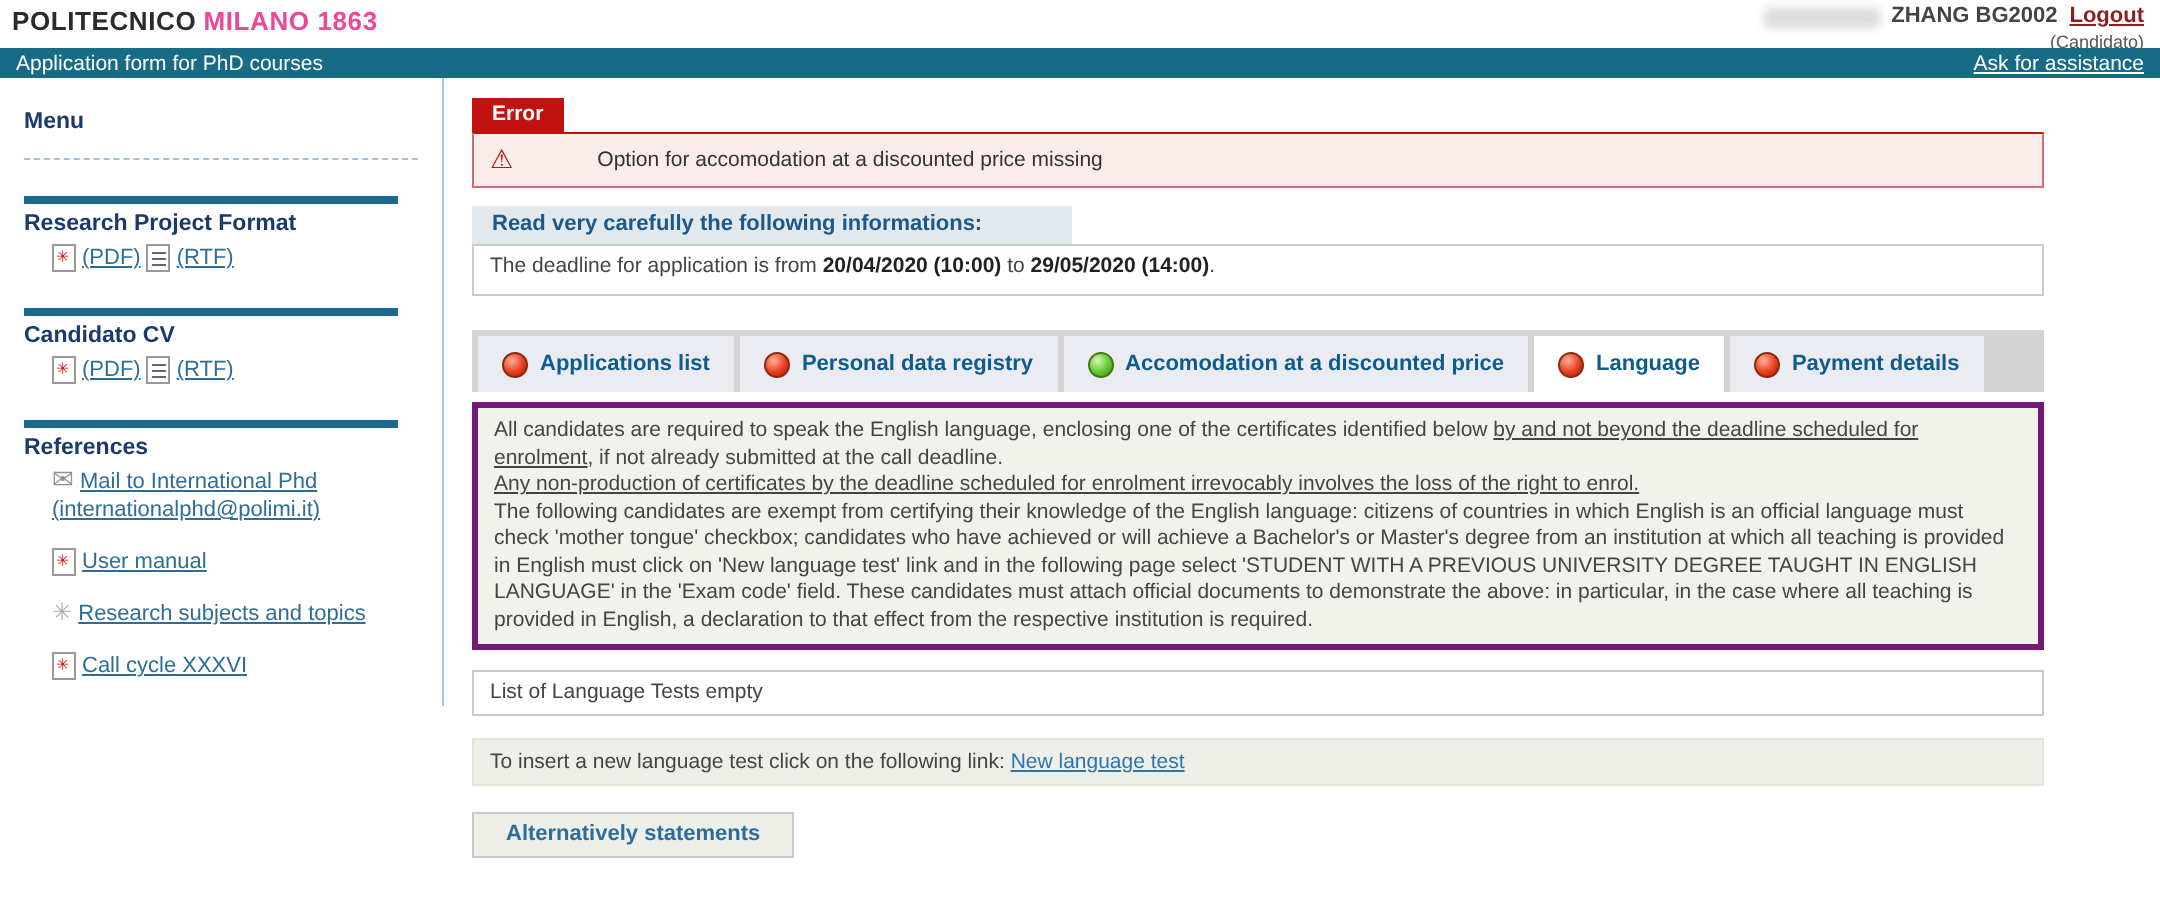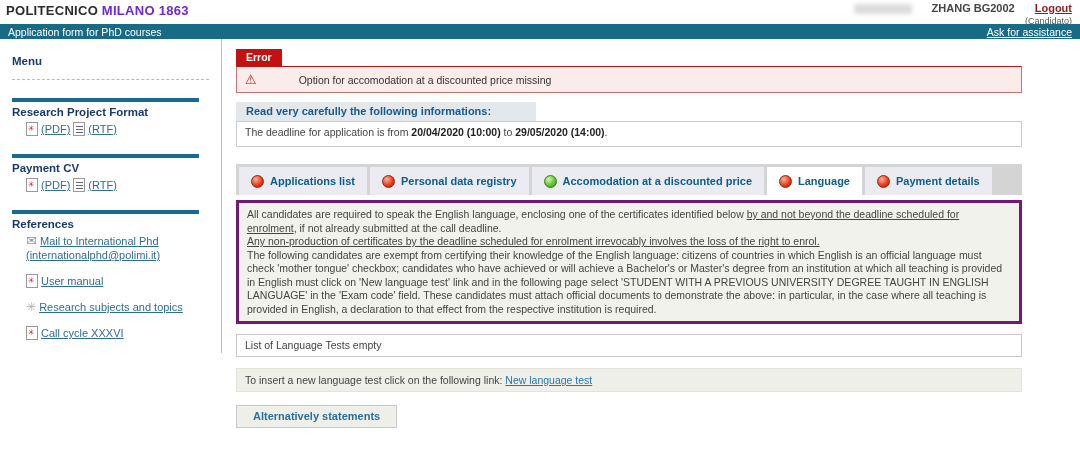--- a/index.html
+++ b/index.html
@@ -3,23 +3,23 @@
 <meta charset="utf-8">
 <style>
   * { margin:0; padding:0; box-sizing:border-box; }
   html,body { width:1080px; height:449px; overflow:hidden; background:#fff;
     font-family:"Liberation Sans","DejaVu Sans",sans-serif; }
 
   
   .header { height:24px; display:flex; justify-content:space-between; padding:3px 8px 0 6px; }
   .brand { font-size:13px; color:#2b2b2b; white-space:nowrap; }
   .brand .b1 { font-weight:800; letter-spacing:.3px; }
-  .brand .b2 { font-weight:600; color:#6d28d9; letter-spacing:.3px; }
+  .brand .b2 { font-weight:600; color:#ec4899; letter-spacing:.3px; }
   .user-area { text-align:right; font-size:11px; line-height:11px; }
-  .user-line { display:flex; align-items:center; gap:20px; justify-content:flex-end; }
+  .user-line { display:flex; align-items:center; gap:6px; justify-content:flex-end; }
   .redacted { display:inline-block; width:58px; height:10px; background:#dcdcdc; filter:blur(2px); border-radius:2px; }
   .username { color:#444; font-weight:bold; }
   .logout { color:#8b1f1f; font-weight:bold; text-decoration:underline; cursor:pointer; }
   .role { font-size:9px; color:#555; margin-top:2px; }
 
   
   .topbar { height:15px; background:#186b85; color:#fff; font-size:10.5px;
     display:flex; justify-content:space-between; align-items:center; padding:4px 8px; }
   .topbar .assist { color:#fff; text-decoration:underline; cursor:pointer; }
 
@@ -115,21 +115,21 @@
     <div class="accent-bar"></div>
     <div class="side-heading">Research Project Format</div>
     <div class="side-indent icon-row">
       <span class="doc-icon pdf"></span>
       <a class="side-link">(PDF)</a>
       <span class="doc-icon rtf"></span>
       <a class="side-link">(RTF)</a>
     </div>
 
     <div class="accent-bar"></div>
-    <div class="side-heading">Payment CV</div>
+    <div class="side-heading">Candidato CV</div>
     <div class="side-indent icon-row">
       <span class="doc-icon pdf"></span>
       <a class="side-link">(PDF)</a>
       <span class="doc-icon rtf"></span>
       <a class="side-link">(RTF)</a>
     </div>
 
     <div class="accent-bar"></div>
     <div class="side-heading">References</div>
     <div class="side-indent" style="line-height:14px;">

